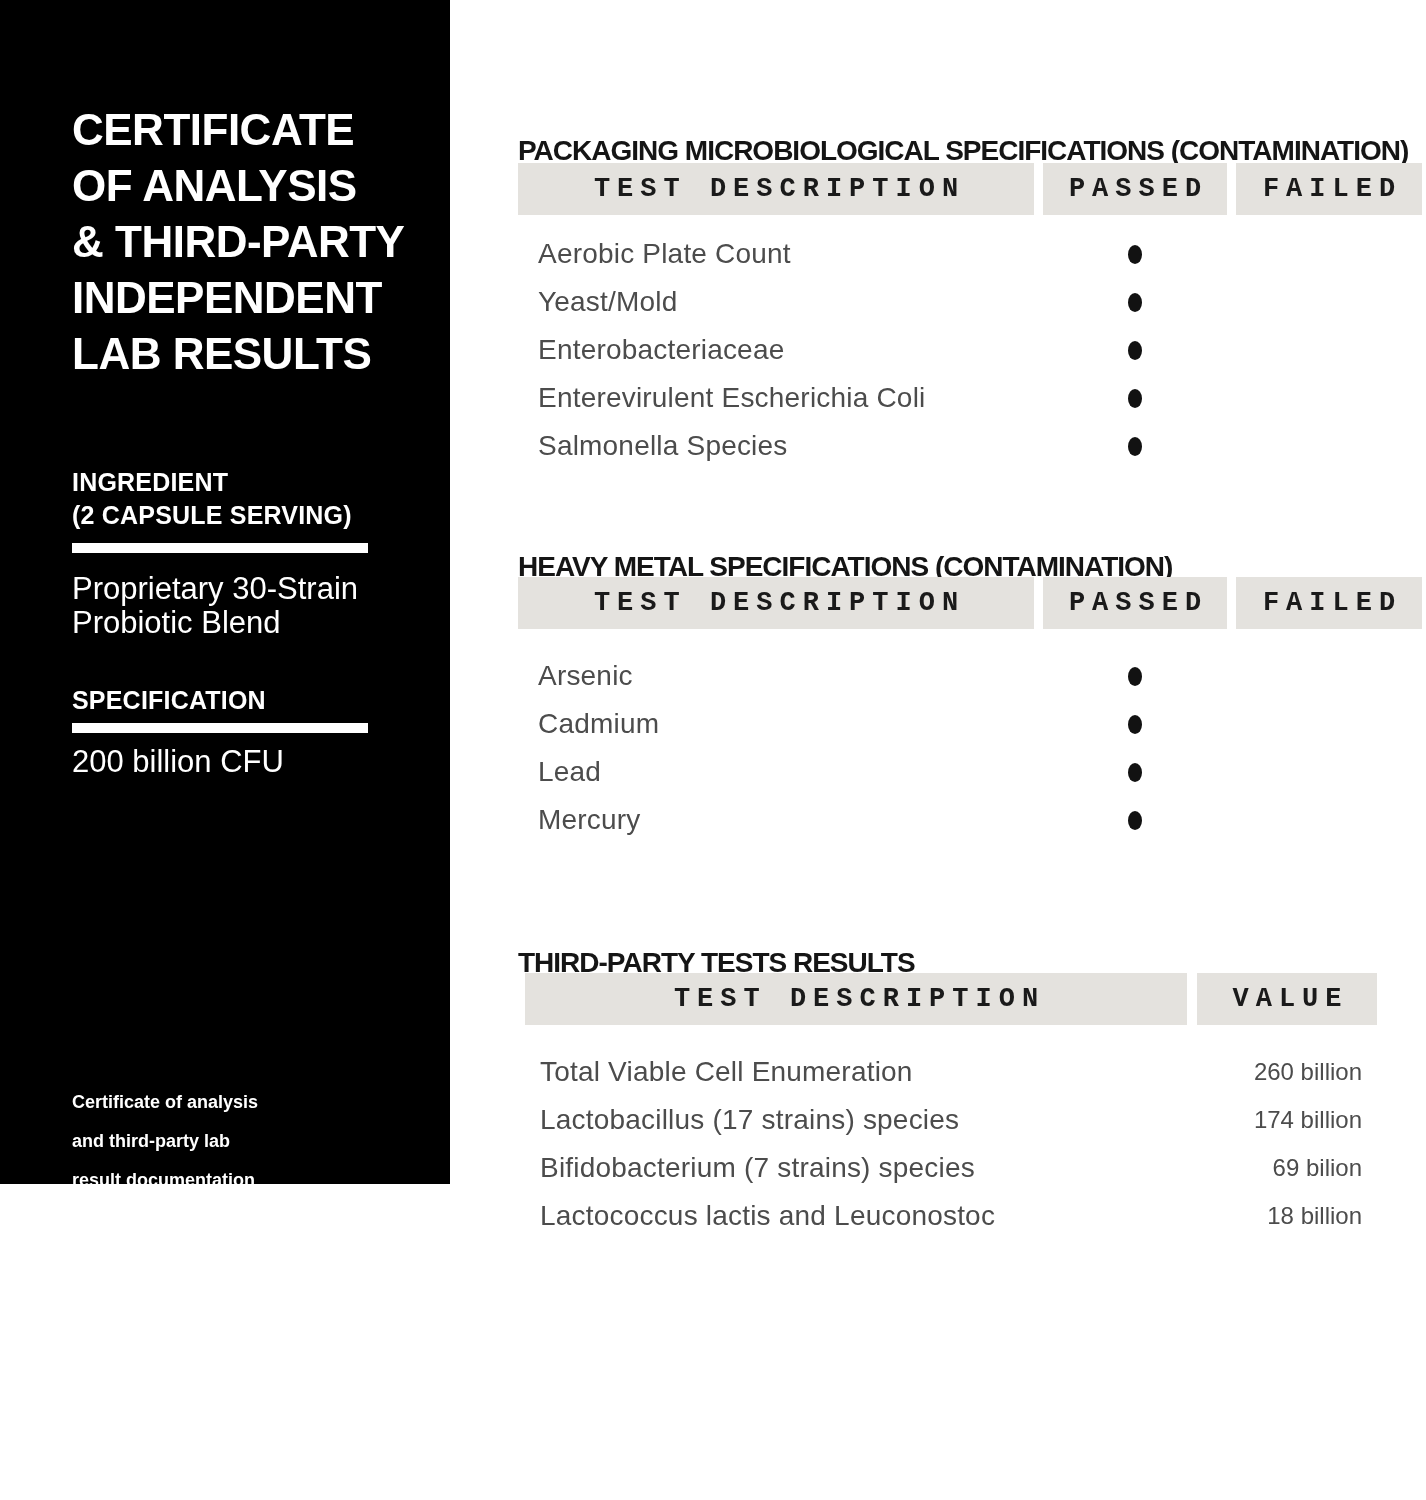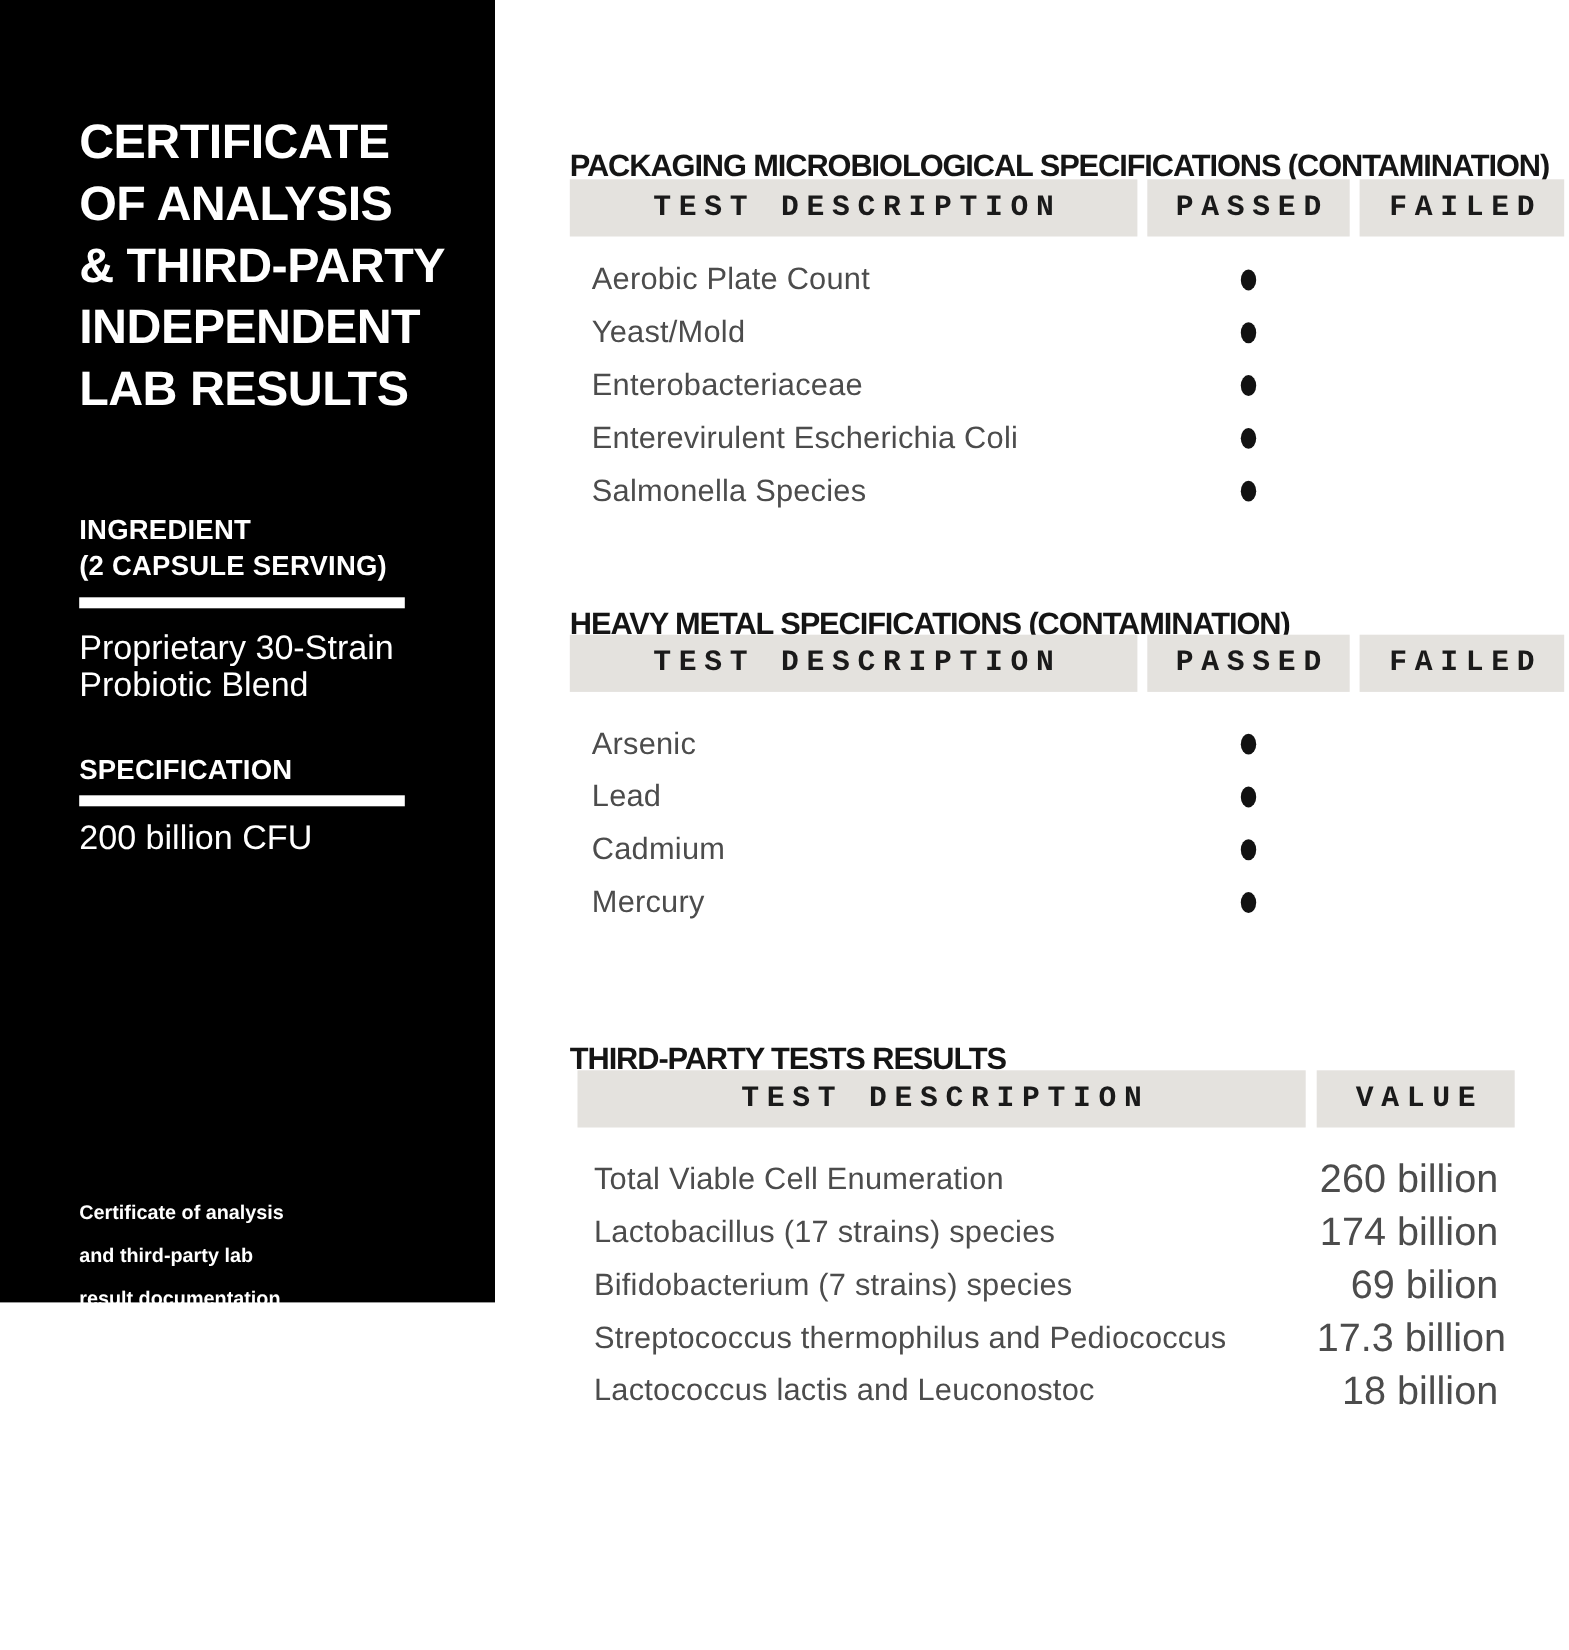--- a/index.html
+++ b/index.html
@@ -42,21 +42,21 @@
   .tbody{position:absolute;}
   .tbody-1{left:68px;top:230px;}
   .tbody-2{left:68px;top:652px;}
   .tbody-3{left:75px;top:1048px;}
   .trow{display:grid;grid-template-columns:516px 184px 186px;gap:9px;height:48px;align-items:center;}
   .trow3{display:grid;grid-template-columns:662px 180px;gap:10px;height:48px;align-items:center;}
   .cell-desc{padding-left:20px;font-size:28px;color:var(--row-text,#4c4c4c);letter-spacing:0.2px;white-space:nowrap;}
   .trow3 .cell-desc{padding-left:15px;}
   .cell-pass,.cell-fail{display:flex;align-items:center;justify-content:center;height:100%;}
   .dot{width:14px;height:19px;border-radius:50%;background:var(--dot,#121212);}
-  .cell-value{text-align:right;padding-right:15px;font-size:36px;color:var(--row-text,#4c4c4c);white-space:nowrap;}
+  .cell-value{text-align:right;padding-right:15px;font-size:24px;color:var(--row-text,#4c4c4c);white-space:nowrap;}
   .it{}
 </style>
 </head>
 <body>
 
 <div class="page">
 
   <aside class="sidebar">
     <div class="side-title">
       <div>CERTIFICATE</div>
@@ -142,28 +142,28 @@
     </div>
     <div class="tbody tbody-2">
       <div class="trow">
         <div class="cell-desc">Arsenic</div>
         <div class="cell-pass">
             <span class="dot"></span>
           </div>
         <div class="cell-fail"></div>
       </div>
       <div class="trow">
+        <div class="cell-desc">Cadmium</div>
+        <div class="cell-pass">
+            <span class="dot"></span>
+          </div>
+        <div class="cell-fail"></div>
+      </div>
+      <div class="trow">
         <div class="cell-desc">Lead</div>
-        <div class="cell-pass">
-            <span class="dot"></span>
-          </div>
-        <div class="cell-fail"></div>
-      </div>
-      <div class="trow">
-        <div class="cell-desc">Cadmium</div>
         <div class="cell-pass">
             <span class="dot"></span>
           </div>
         <div class="cell-fail"></div>
       </div>
       <div class="trow">
         <div class="cell-desc">Mercury</div>
         <div class="cell-pass">
             <span class="dot"></span>
           </div>
@@ -183,23 +183,19 @@
       </div>
       <div class="trow3">
         <div class="cell-desc"><span class="it">Lactobacillus</span><span> (17 strains) species</span></div>
         <div class="cell-value">174 billion</div>
       </div>
       <div class="trow3">
         <div class="cell-desc"><span class="it">Bifidobacterium</span><span> (7 strains) species</span></div>
         <div class="cell-value">69 bilion</div>
       </div>
       <div class="trow3">
-        <div class="cell-desc"><span class="it">Streptococcus thermophilus</span><span> and </span><span class="it">Pediococcus</span></div>
-        <div class="cell-value">17.3 billion</div>
-      </div>
-      <div class="trow3">
         <div class="cell-desc"><span class="it">Lactococcus lactis</span><span> and </span><span class="it">Leuconostoc</span></div>
         <div class="cell-value">18 billion</div>
       </div>
     </div>
 
   </main>
 </div>
 
 </body></html>

